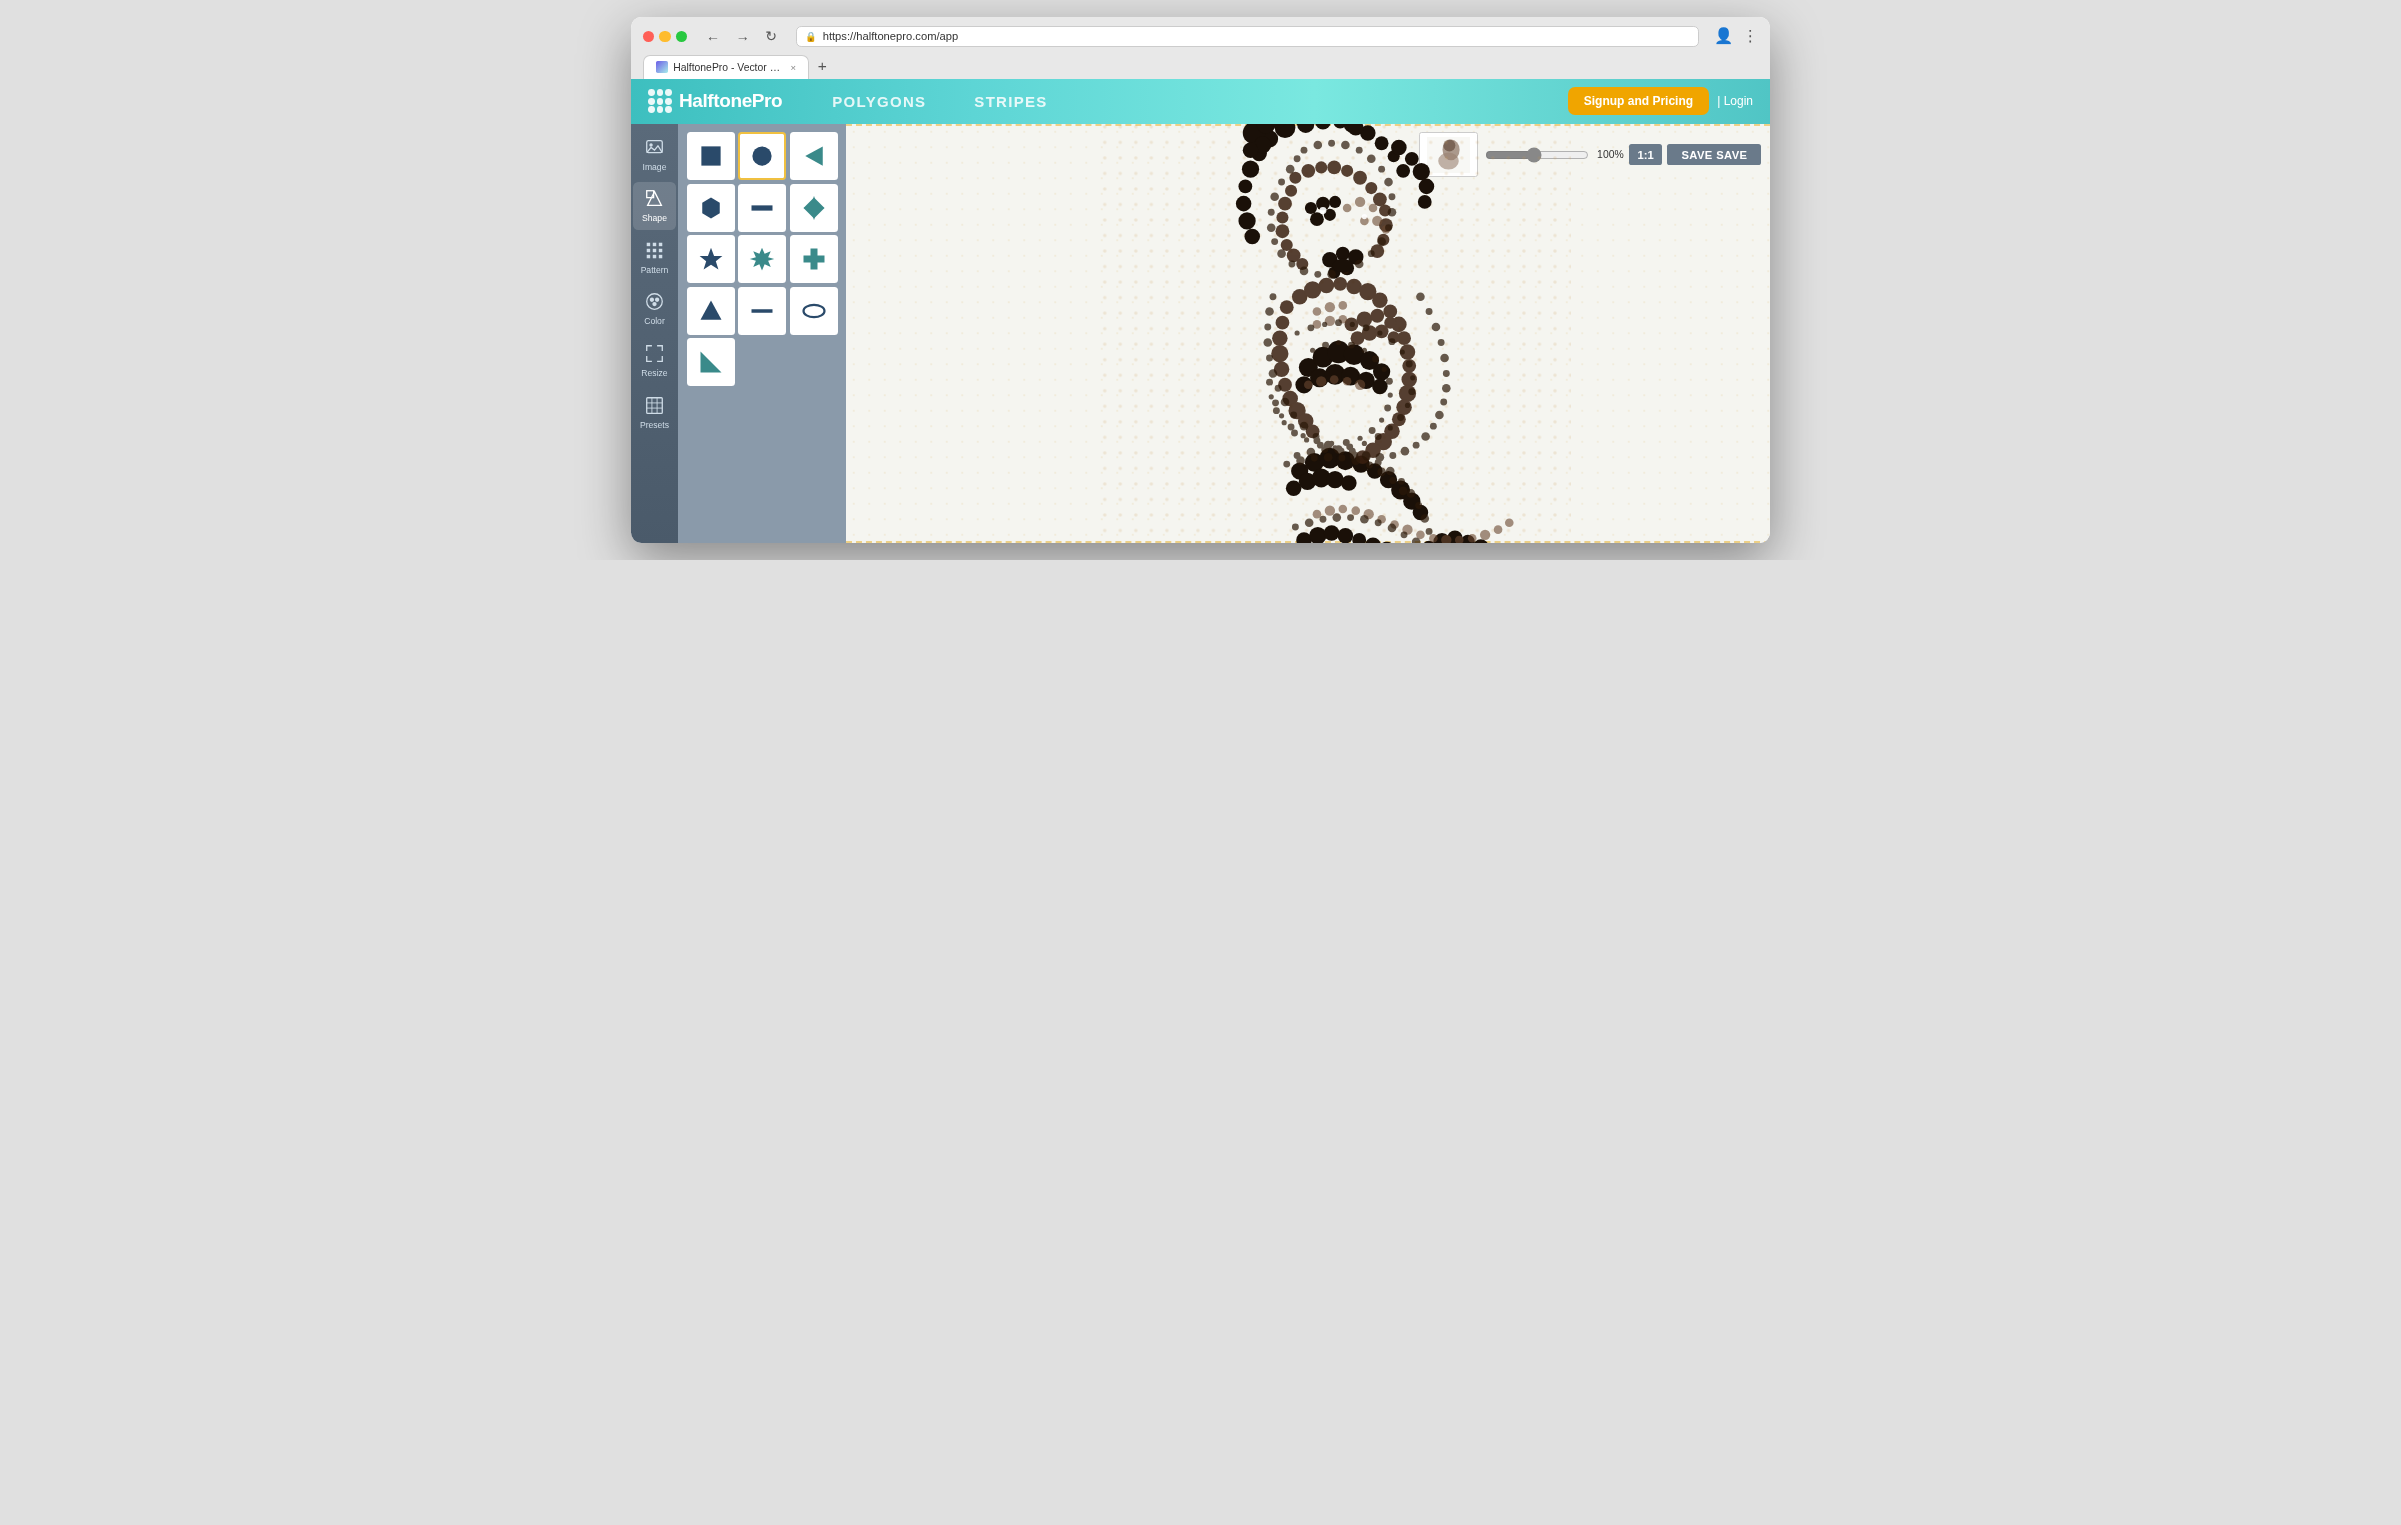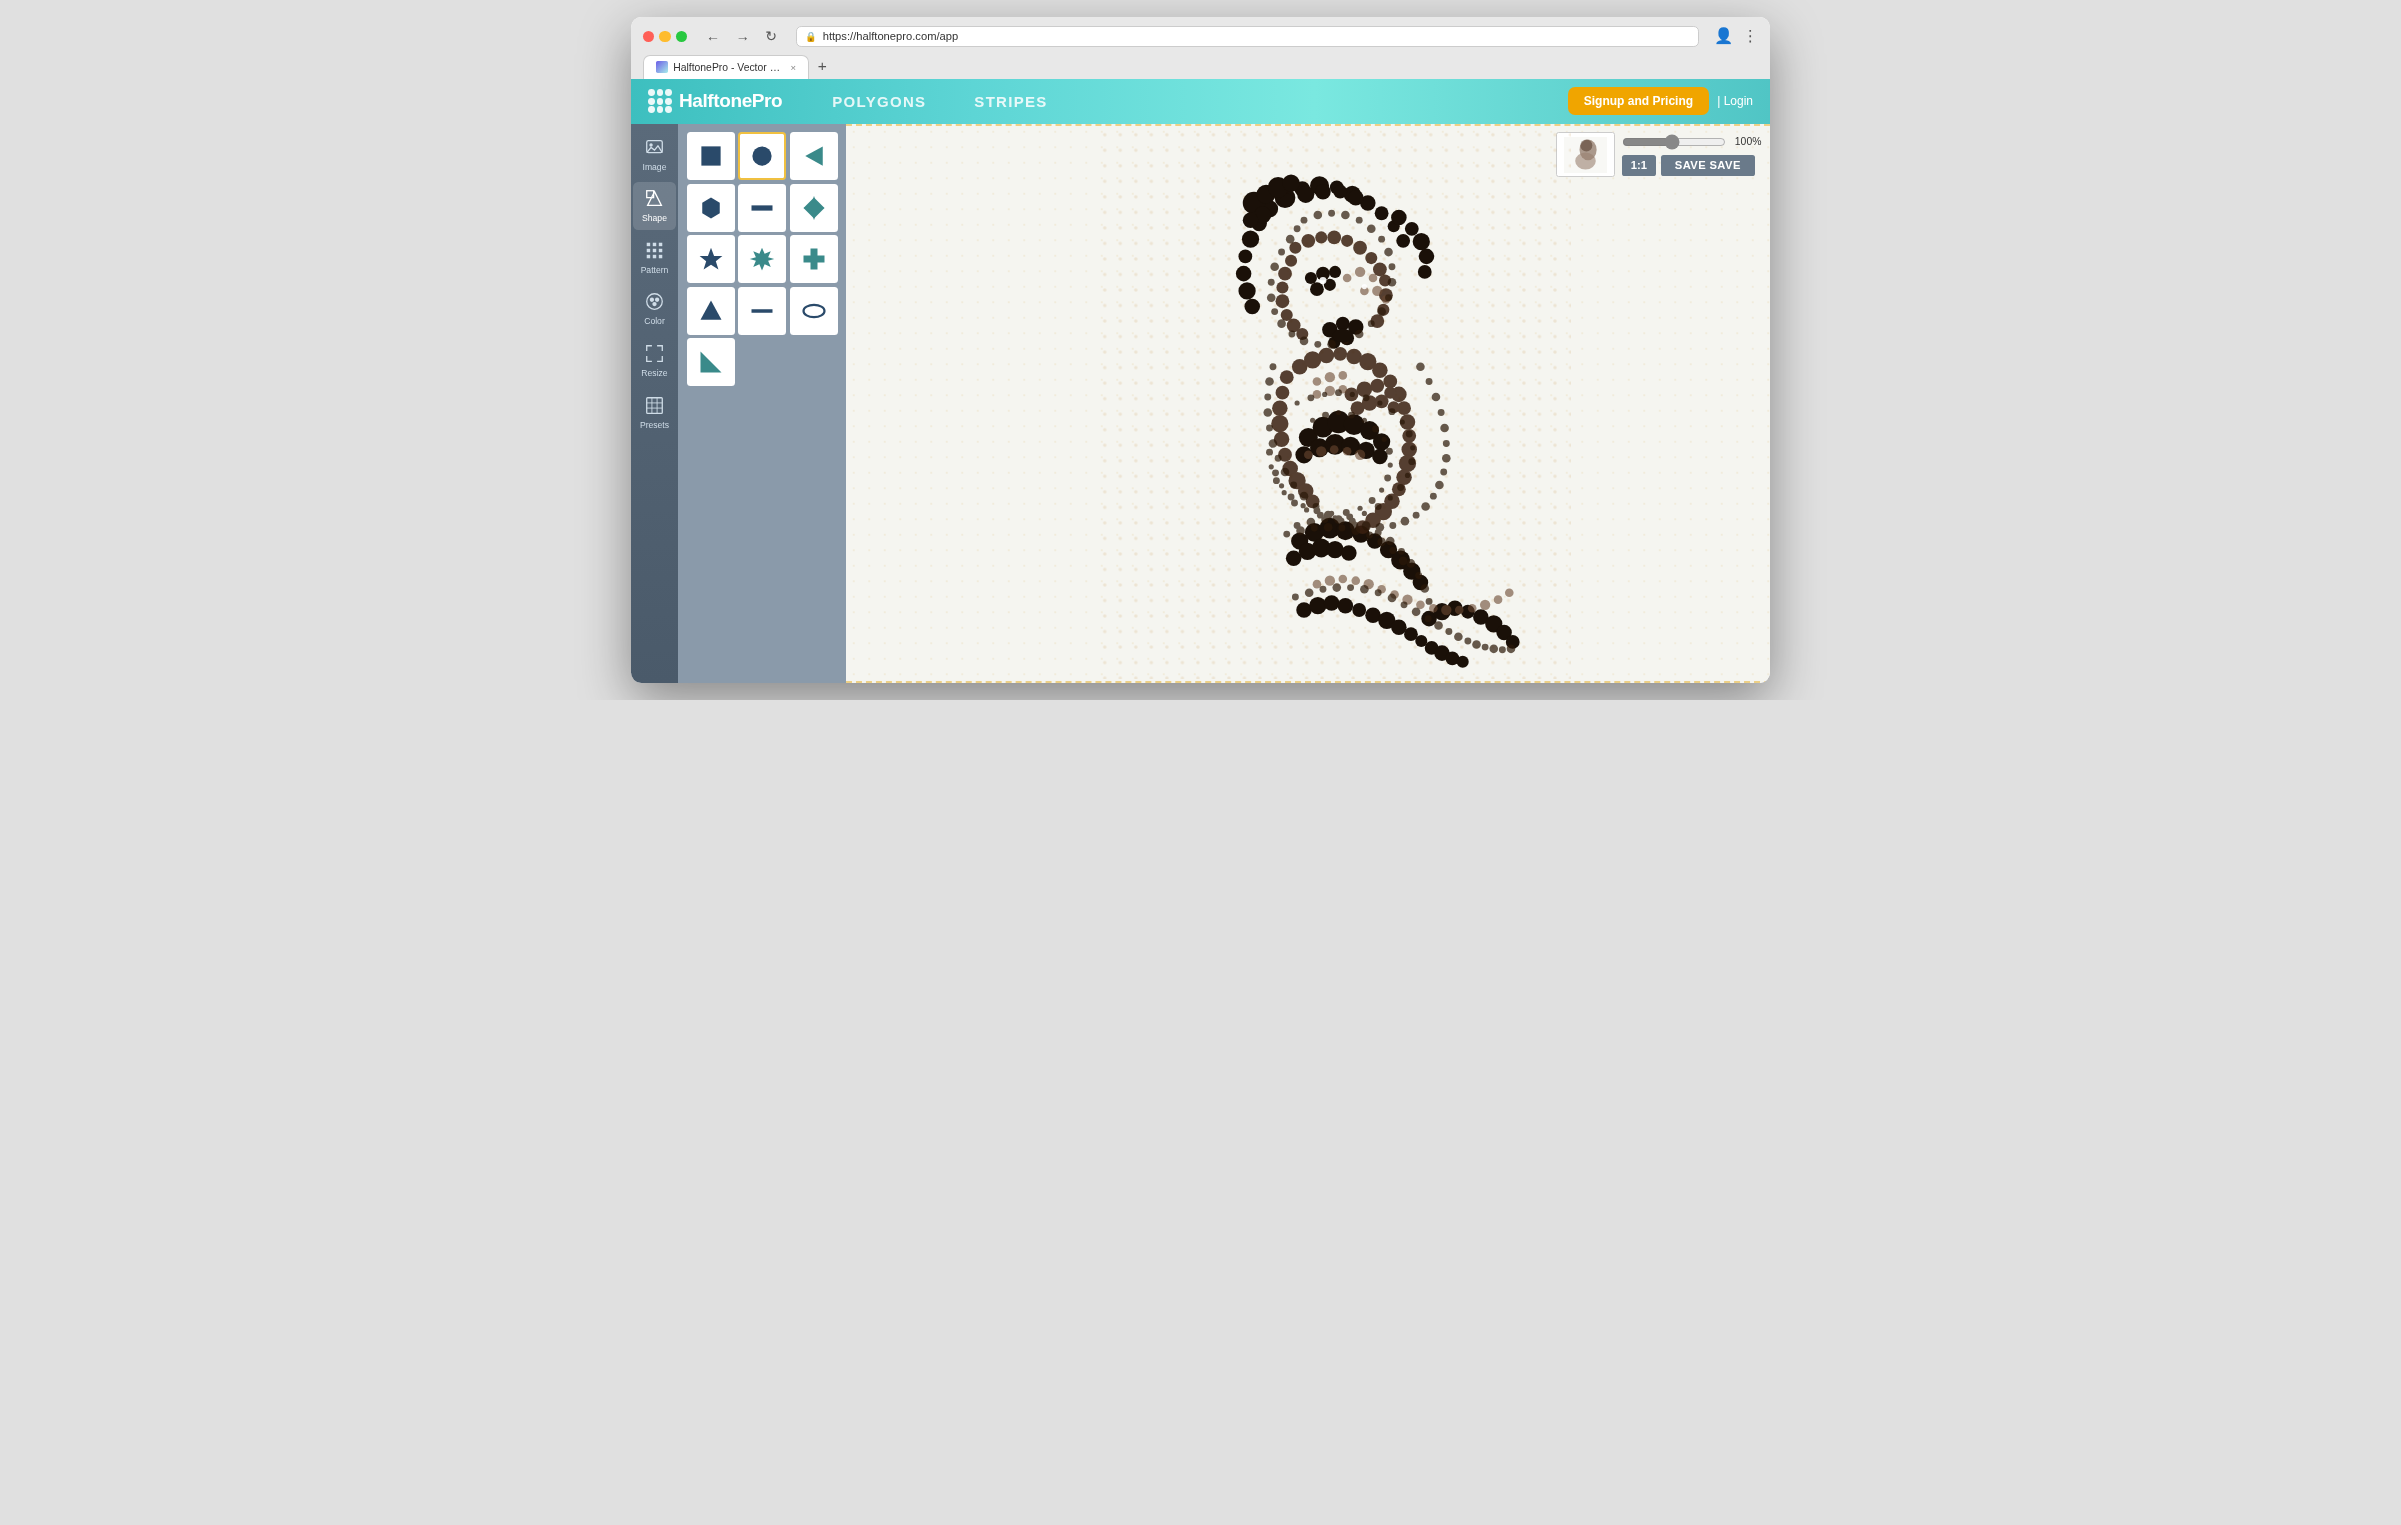--- a/index.html
+++ b/index.html
@@ -120,21 +120,21 @@
       display: flex;
       align-items: center;
       gap: 8.6px;
       margin-left: 8.6px;
     }
 
     
     .app-container {
       display: flex;
       flex-direction: column;
-      height: 604px;
+      height: 464px;
     }
 
     
     .app-header {
       background: linear-gradient(90deg, #3dbfbf 0%, #5dd5d5 30%, #7ae8e0 60%, #50c5c5 100%);
       display: flex;
       align-items: center;
       height: 45px;
       padding: 0 17px;
       position: relative;
@@ -332,21 +332,21 @@
       border-radius: 2.6px;
       overflow: hidden;
       display: flex;
       align-items: center;
       justify-content: center;
       font-size: 17px;
     }
 
     .controls-right {
       display: flex;
-      flex-direction: column;
+      flex-direction: row;
       gap: 5.2px;
     }
 
     .zoom-row {
       display: flex;
       align-items: center;
       gap: 5.2px;
     }
 
     .zoom-slider {

